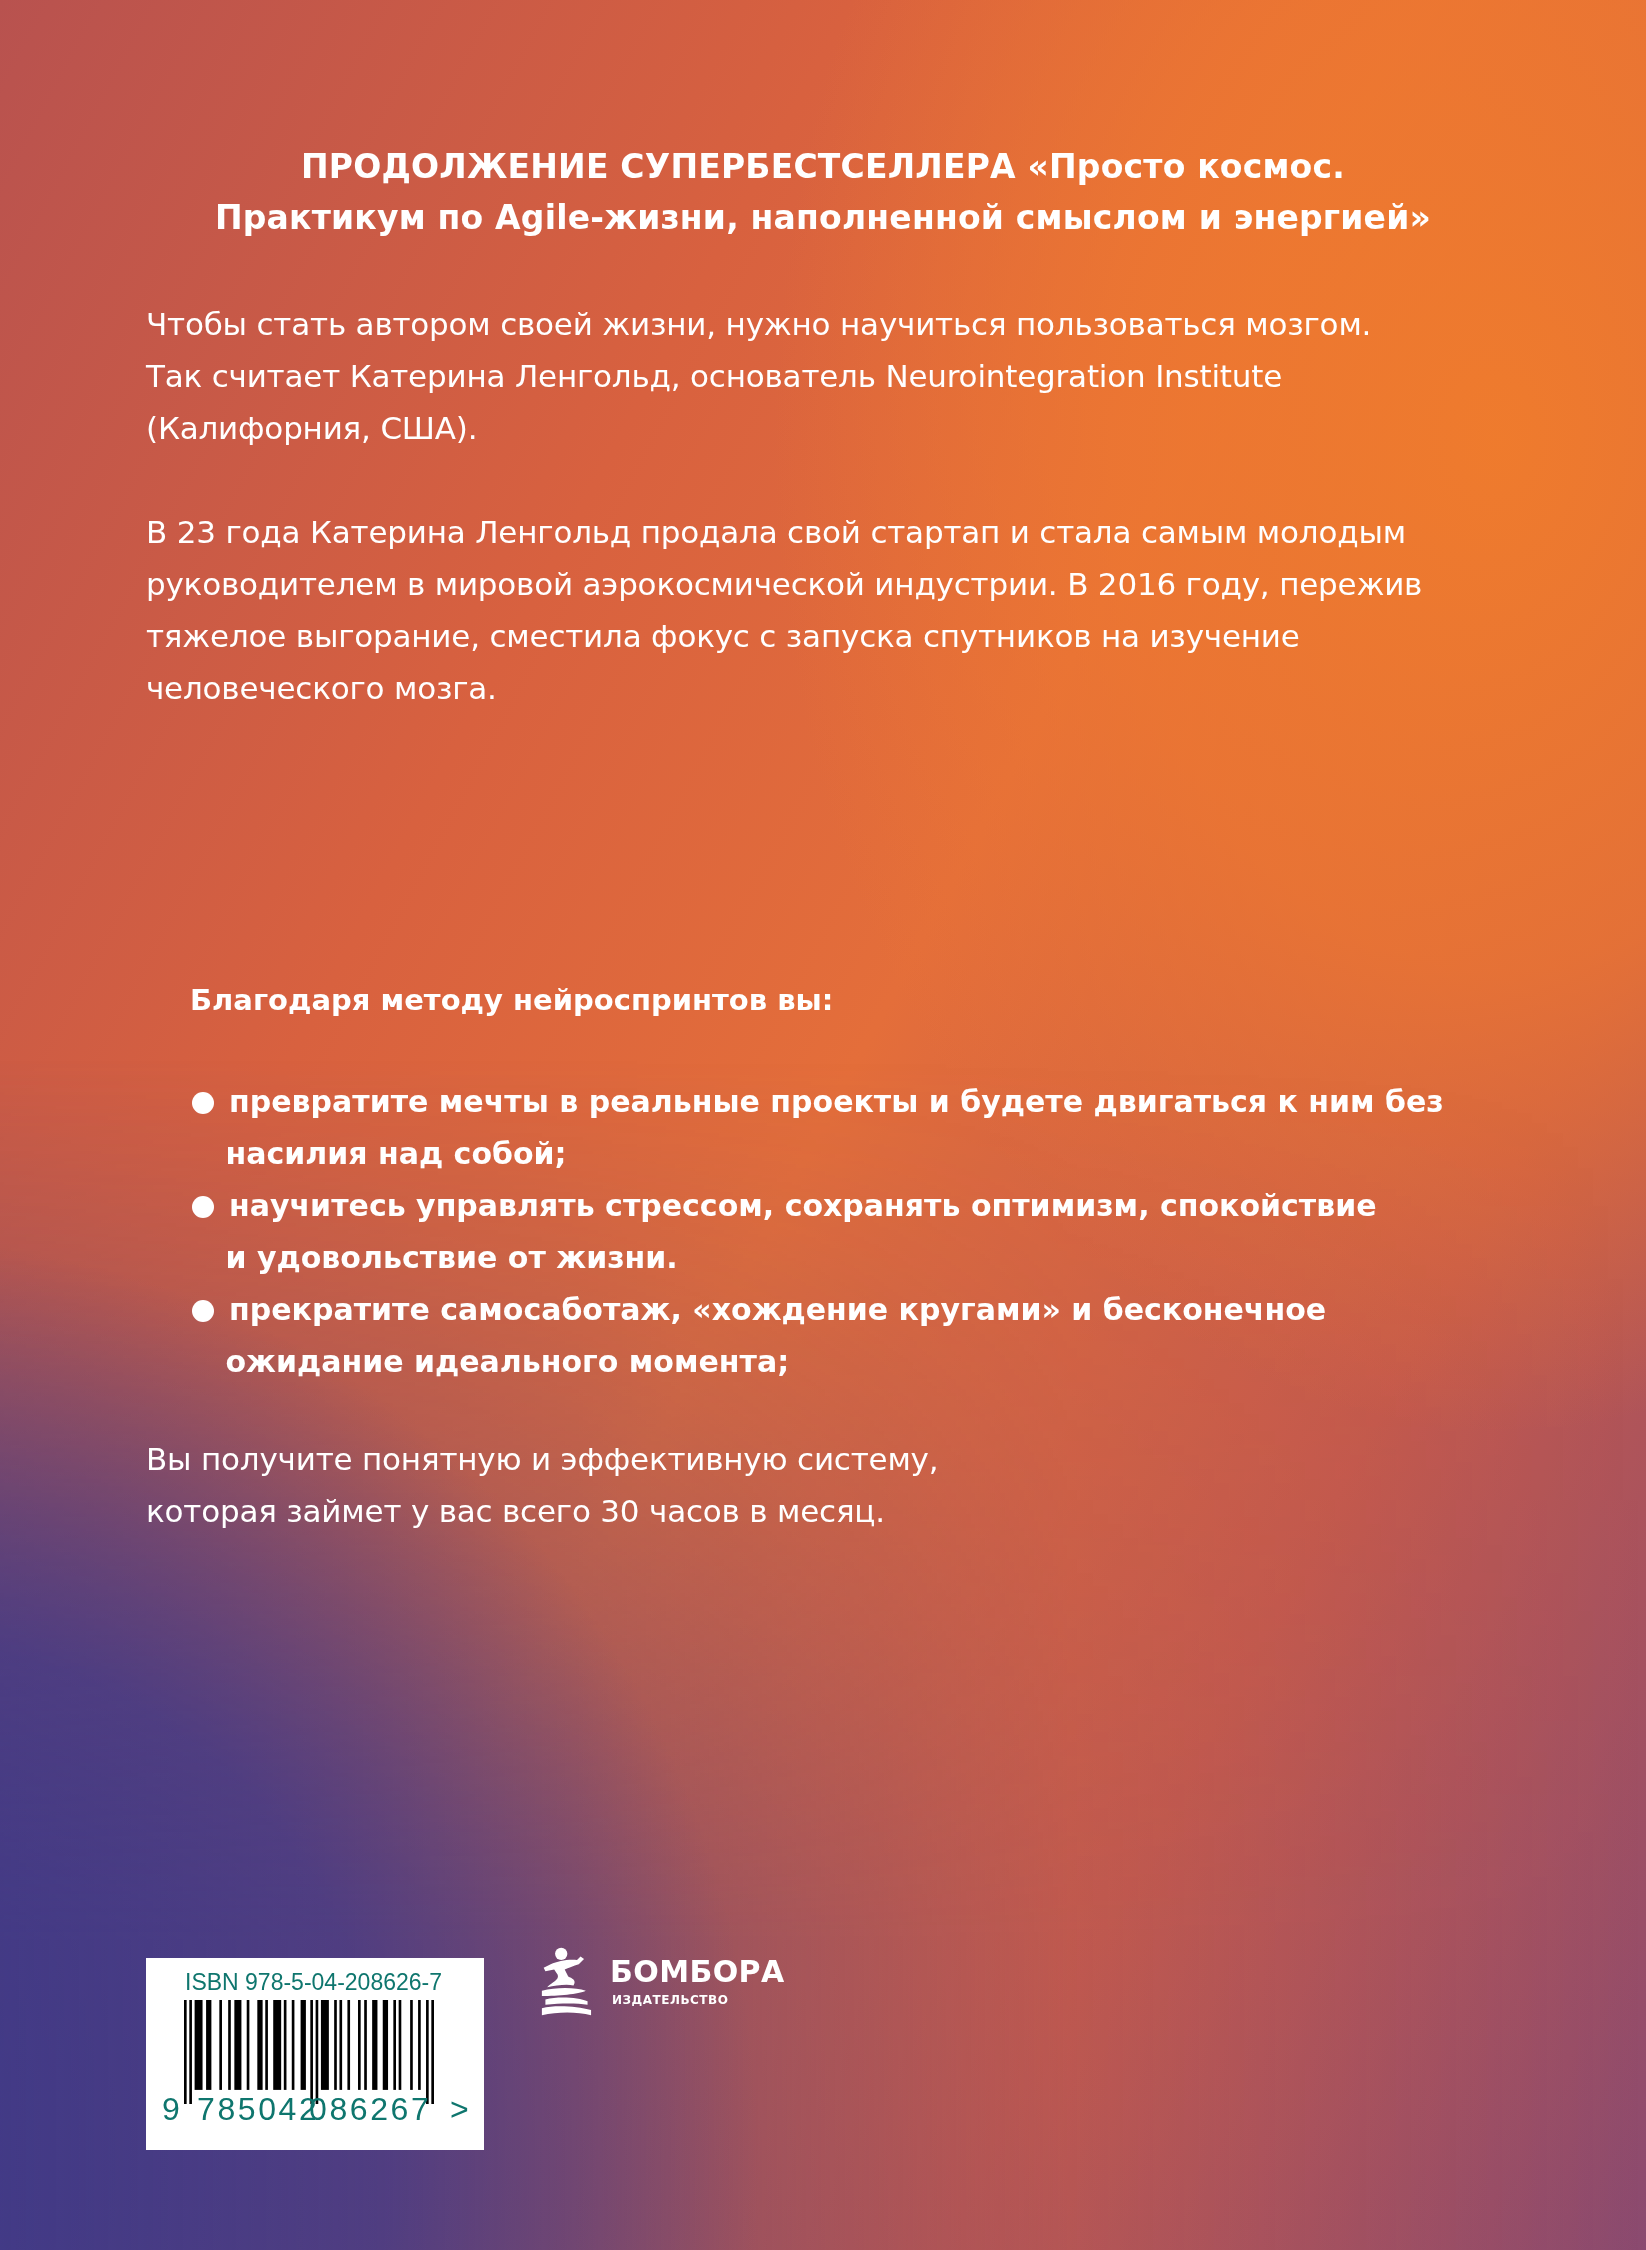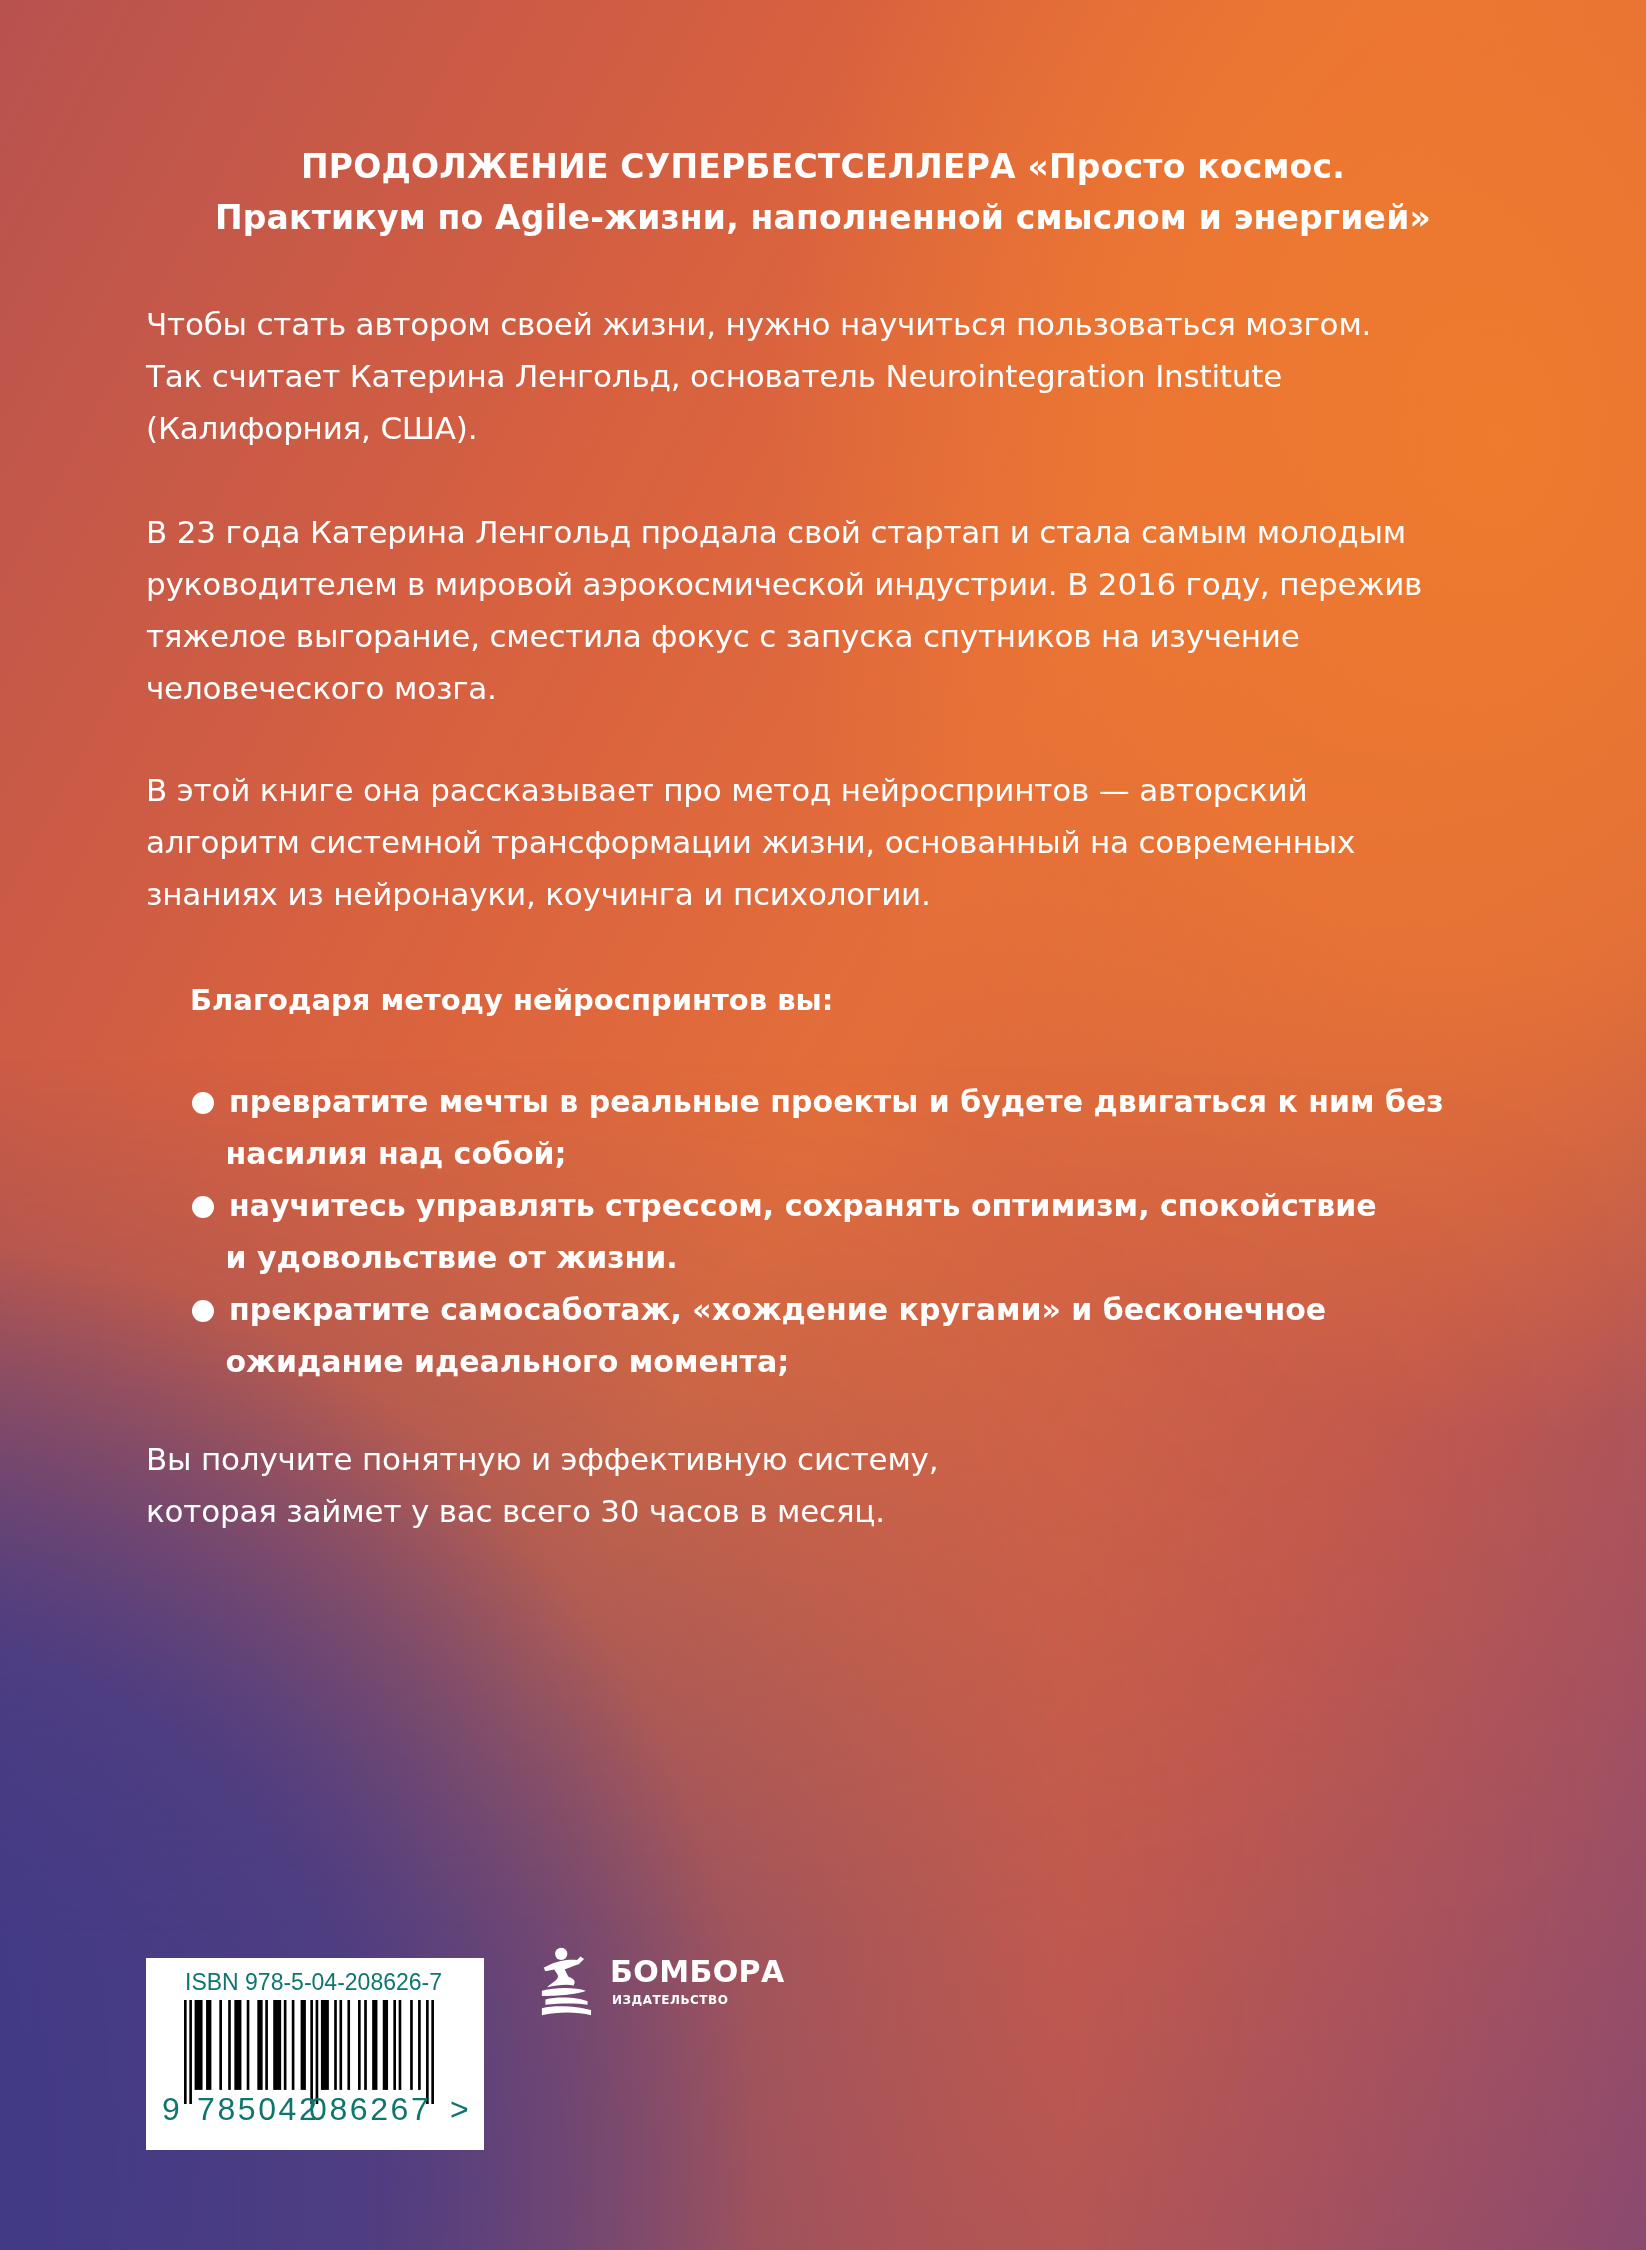--- a/index.html
+++ b/index.html
@@ -155,25 +155,20 @@
     <div>(Калифорния, США).</div>
   </div>
 
   <div class="para" style="top:506px;">
     <div>В 23 года Катерина Ленгольд продала свой стартап и стала самым молодым</div>
     <div>руководителем в мировой аэрокосмической индустрии. В 2016 году, пережив</div>
     <div>тяжелое выгорание, сместила фокус с запуска спутников на изучение</div>
     <div>человеческого мозга.</div>
   </div>
 
-  <div class="para" style="top:764px;">
-    <div>В этой книге она рассказывает про метод нейроспринтов — авторский</div>
-    <div>алгоритм системной трансформации жизни, основанный на современных</div>
-    <div>знаниях из нейронауки, коучинга и психологии.</div>
-  </div>
 
   <div class="benefits-heading">Благодаря методу нейроспринтов вы:</div>
 
   <div class="bullets">
     <div class="bullet-item">
       <span class="dot"></span>
       <div class="line">превратите мечты в реальные проекты и будете двигаться к ним без</div>
       <div class="line cont">насилия над собой;</div>
     </div>
     <div class="bullet-item">

